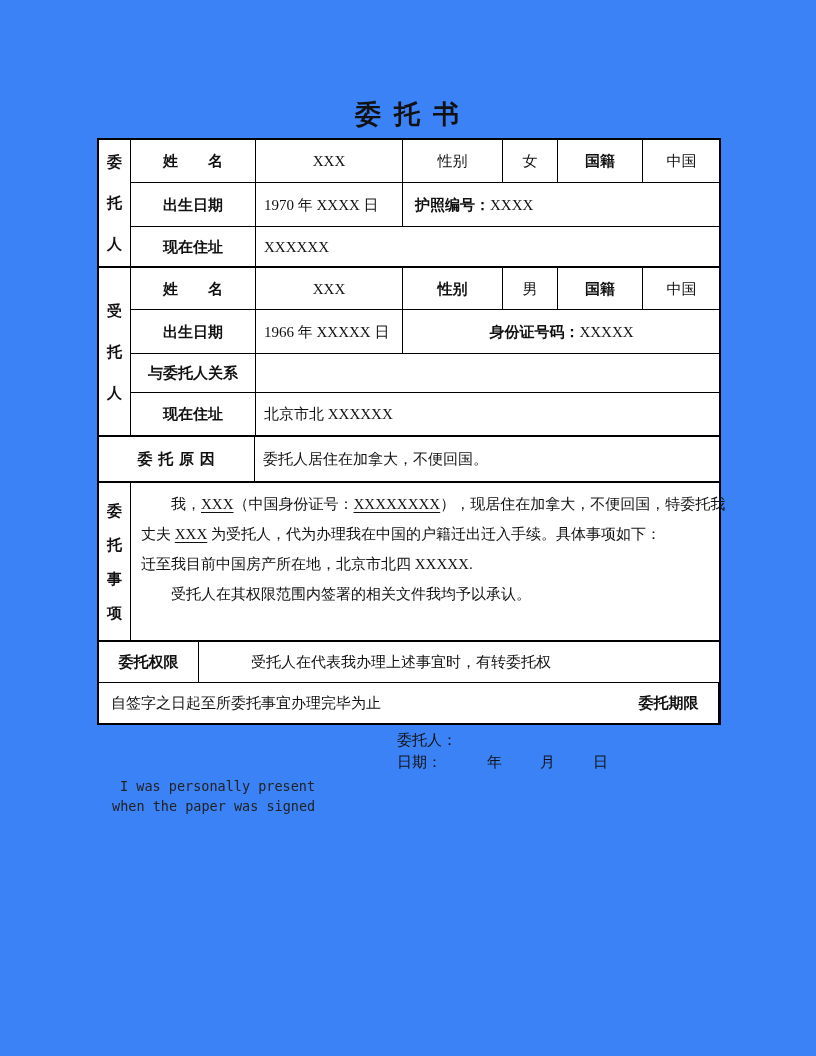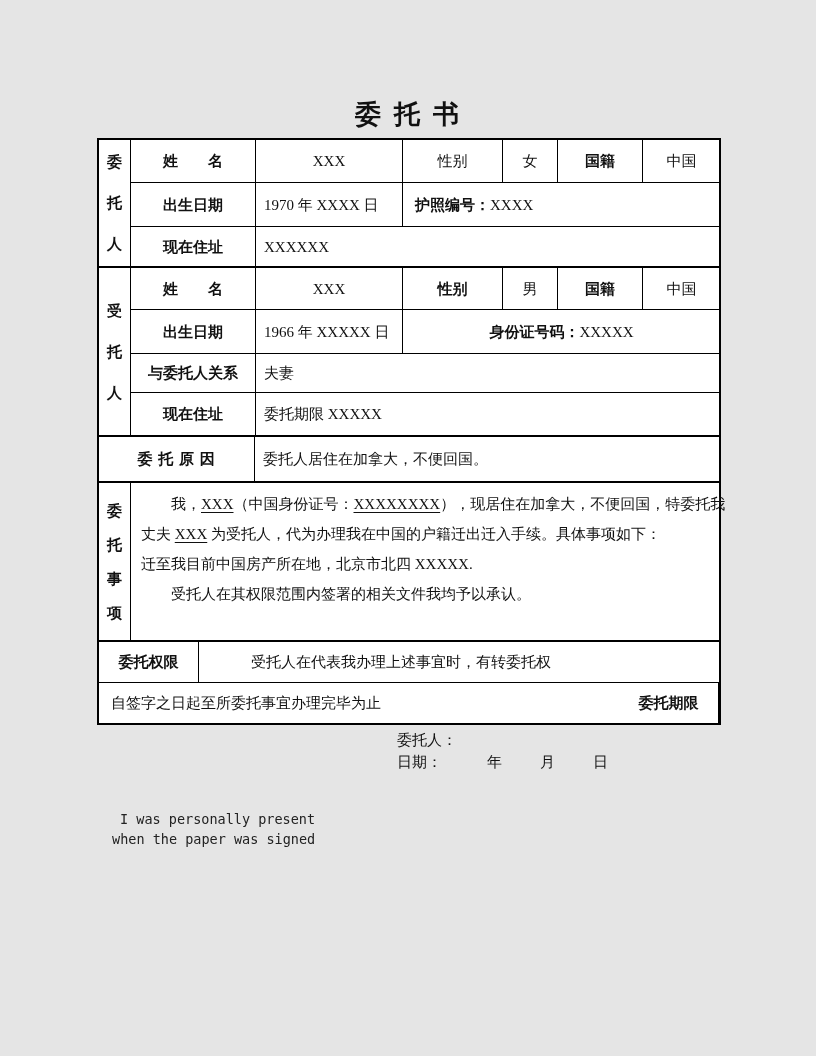--- a/index.html
+++ b/index.html
@@ -1,17 +1,17 @@
 <!DOCTYPE html>
 <html><head>
 <meta charset="utf-8">
 <style>
   html,body { margin:0; padding:0; background:#fff; }
   .page {
-    position:relative; width:816px; height:1056px; background:#e5e5e5;
+    position:relative; width:816px; height:1056px; background:#3b82f6;
     font-family:"Liberation Serif","DejaVu Serif",serif; color:#111;
     overflow:hidden;
   }
   .doc-title {
     position:absolute; top:97px; left:0; width:816px;
     text-align:center; font-size:26px; font-weight:bold;
     font-family:"DejaVu Sans","Liberation Sans",sans-serif;
     letter-spacing:2px;
   }
   .tbl {
@@ -59,21 +59,21 @@
   .sig-line1 { height:22px; }
   .sig-line2 { display:flex; height:22px; }
   .sig-year { margin-left:45px; }
   .sig-month { margin-left:38px; }
   .sig-day { margin-left:38px; }
   .eng-block {
     position:absolute; left:112px; top:776px;
     font-family:"DejaVu Sans Mono","Liberation Mono",monospace;
     font-size:13.5px; line-height:20px; color:#222;
   }
-  .eng-l1 { padding-left:8px;margin-top:33px; }
+  .eng-l1 { padding-left:8px; }
 </style>
 </head>
 <body>
 
 <div class="page">
 
   <div class="doc-title">委 托 书</div>
 
   <div class="tbl">
 
@@ -125,25 +125,24 @@
         <div class="row bb1 h43">
           <div class="c br lbl wB">出生日期</div>
           <div class="c br pad8 wC">1966 年 XXXXX 日</div>
           <div class="c ctr wMerge2">
             <span style="font-weight:bold;">身份证号码：</span>
             <span>XXXXX</span>
           </div>
         </div>
         <div class="row bb1 h38">
           <div class="c br lbl wB">与委托人关系</div>
-          <div class="c pad8 wMerge2">夫妻</div>
         </div>
         <div class="row h42">
           <div class="c br lbl wB">现在住址</div>
-          <div class="c pad8 wMerge2">委托期限 XXXXX</div>
+          <div class="c pad8 wMerge2">北京市北 XXXXXX</div>
         </div>
       </div>
     </div>
 
     <div class="sec bb2 row h44">
       <div class="c br lbl reason-lbl">委 托 原 因</div>
       <div class="c pad8 wMerge2">委托人居住在加拿大，不便回国。</div>
     </div>
 
     <div class="sec bb2">

